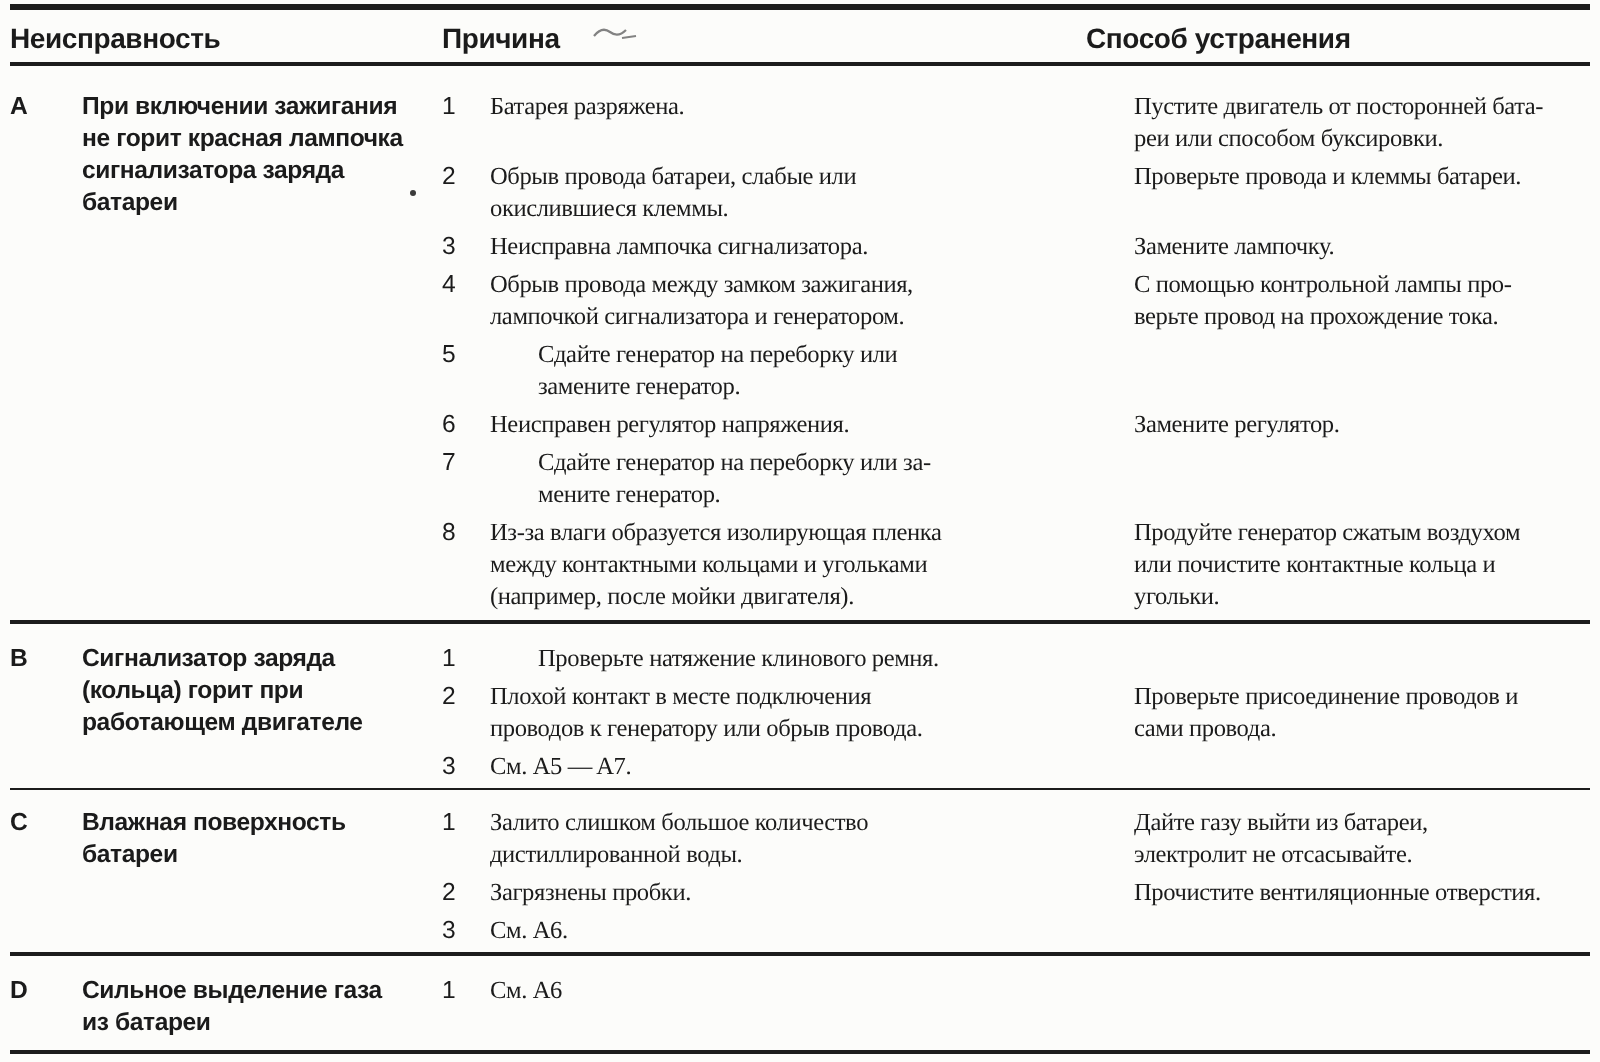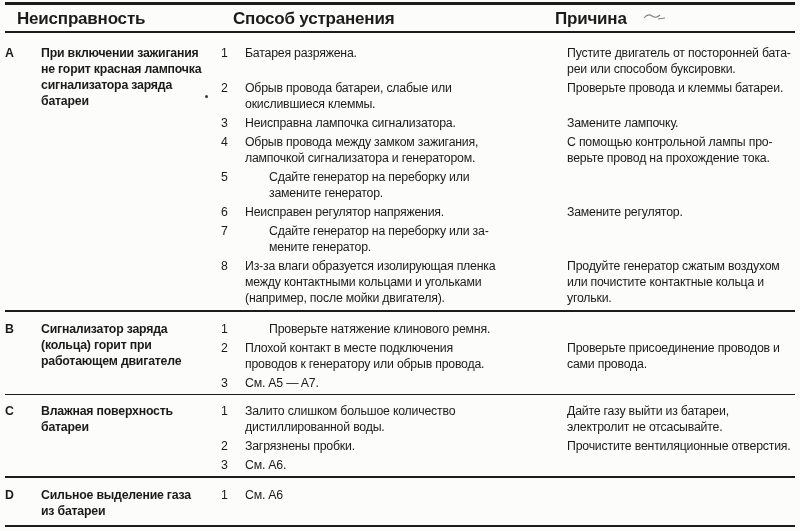--- a/index.html
+++ b/index.html
@@ -10,59 +10,59 @@
     font-size:12.3px;line-height:16px;letter-spacing:-0.2px;
     padding:2px 5px 0 5px;position:relative;overflow:hidden;
   }
   .rule{background:#1c1c1c;width:790px;}
   .rule-top{height:3px;}
   .rule-header{height:2px;}
   .rule-section{height:1.5px;}
   .rule-bottom{height:2.5px;}
   .header-row{
     display:grid;grid-template-columns:216px 322px 1fr;
-    padding:6px 0 4px 0;font-weight:bold;font-size:17px;margin-left:12px;
+    padding:6px 0 4px 0;font-weight:bold;font-size:14px;
   }
   .header-cell{display:flex;align-items:flex-start;}
   .mark{margin-left:16px;margin-top:1px;opacity:.75;}
   .section{display:flex;}
   .sec-a{padding:12px 0 4px 0;}
   .sec-b{padding:9px 0 3px 0;}
   .sec-c{padding:8px 0 3px 0;}
   .sec-d{padding:9px 0 6px 0;}
   .fault-group{width:216px;display:flex;flex-shrink:0;}
   .letter{width:17px;font-weight:bold;flex-shrink:0;}
   .fault{font-weight:bold;white-space:pre;flex:1;margin-left:19px;}
   .pairs{flex:1;min-width:0;}
   .pair{display:grid;grid-template-columns:24px 298px 1fr;margin-bottom:3px;}
   .pair:last-child{margin-bottom:0;}
-  .cause,.remedy{white-space:pre;}
+  .cause,.remedy{white-space:pre;font-family:Liberation Serif, serif;}
   .remedy{min-width:0;margin-left:24px;}
   .stray-dot{
     position:absolute;left:205px;top:95px;width:3px;height:3px;
     border-radius:50%;background:#3a3a3a;
   }
 </style>
 </head>
 <body>
 
 <div class="page">
 
   <div class="rule rule-top"></div>
 
   <div class="header-row">
     <div class="header-cell">Неисправность</div>
-    <div class="header-cell">Способ устранения</div>
     <div class="header-cell">
       <span>Причина</span>
       <svg class="mark" width="26" height="10" viewBox="0 0 26 10">
         <path d="M1 6 Q5 1 9 4 T17 3" stroke="#5a5a5a" stroke-width="1.1" fill="none"></path>
         <path d="M15 7 L22 6" stroke="#5a5a5a" stroke-width="1.1" fill="none"></path>
       </svg>
     </div>
+    <div class="header-cell">Способ устранения</div>
   </div>
 
   <div class="rule rule-header"></div>
 
   <div class="section sec-a">
     <div class="fault-group">
       <div class="letter">A</div>
       <div class="fault">При включении зажигания
 не горит красная лампочка
 сигнализатора заряда

